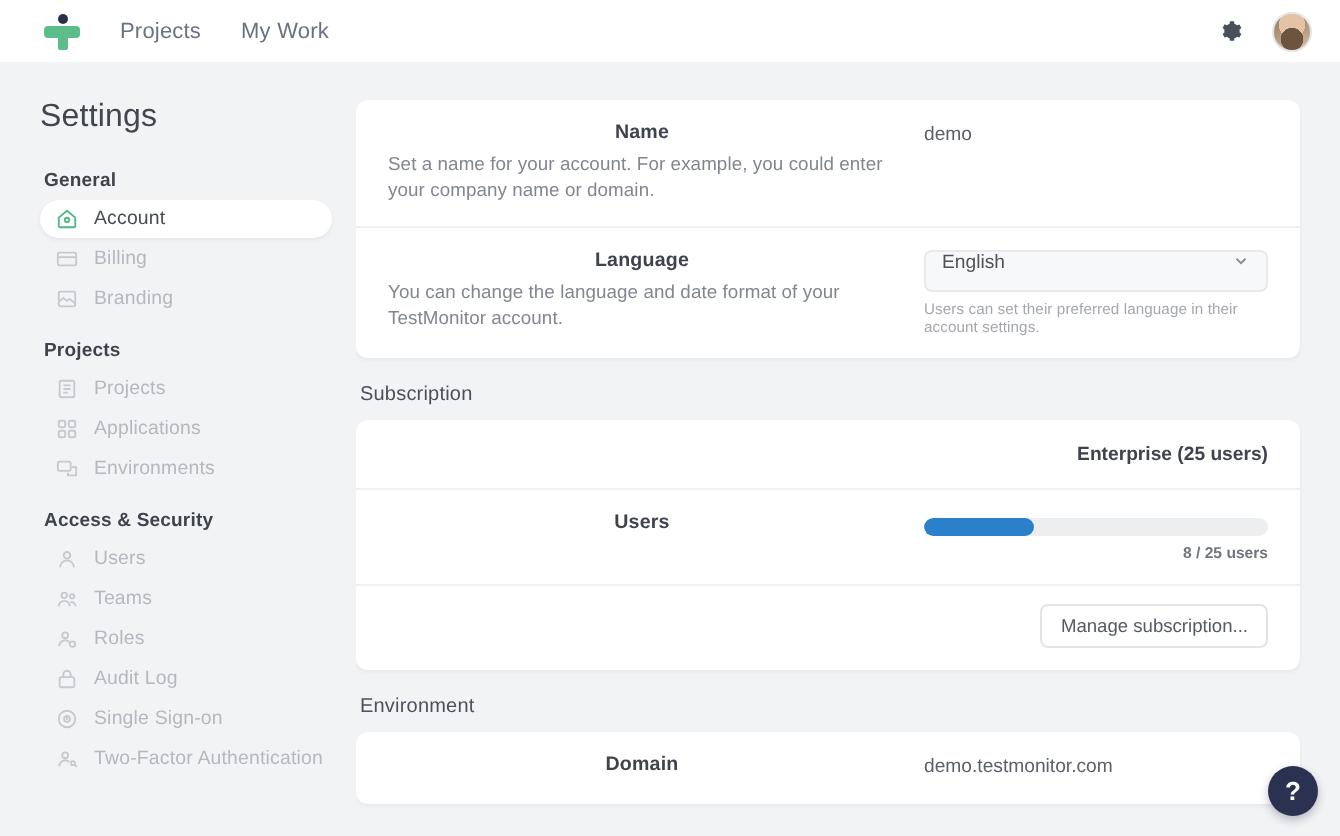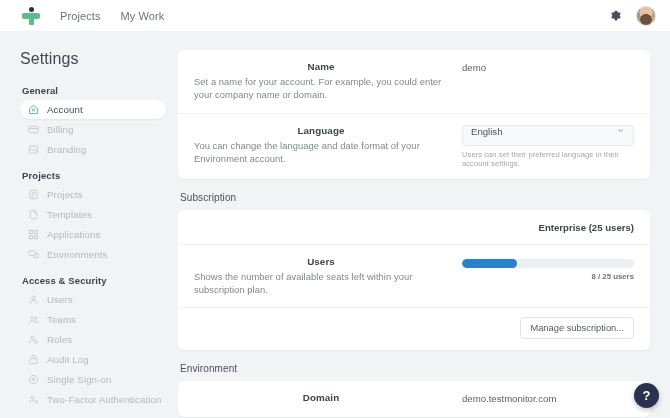--- a/index.html
+++ b/index.html
@@ -361,29 +361,20 @@
     <div class="nav-item">
       <span class="ico">
         <svg width="11" height="11" viewBox="0 0 24 24" fill="none" stroke="currentColor" stroke-width="2">
           <rect x="4" y="3" width="16" height="18" rx="2"></rect>
             <path d="M8 8h8M8 12h8M8 16h5"></path>
         </svg>
       </span>
       <span class="lbl">Projects</span>
     </div>
 
-    <div class="nav-item">
-      <span class="ico">
-        <svg width="11" height="11" viewBox="0 0 24 24" fill="none" stroke="currentColor" stroke-width="2">
-          <path d="M14 3H7a2 2 0 0 0-2 2v14a2 2 0 0 0 2 2h10a2 2 0 0 0 2-2V8z"></path>
-            <path d="M14 3v5h5"></path>
-        </svg>
-      </span>
-      <span class="lbl">Templates</span>
-    </div>
 
     <div class="nav-item">
       <span class="ico">
         <svg width="11" height="11" viewBox="0 0 24 24" fill="none" stroke="currentColor" stroke-width="2.2">
           <rect x="3" y="3" width="7" height="7" rx="1.5"></rect>
             <rect x="14" y="3" width="7" height="7" rx="1.5"></rect>
           <rect x="3" y="14" width="7" height="7" rx="1.5"></rect>
             <rect x="14" y="14" width="7" height="7" rx="1.5"></rect>
         </svg>
       </span>
@@ -480,21 +471,21 @@
           <div class="row-desc">Set a name for your account. For example, you could enter your company name or domain.</div>
         </div>
         <div class="row-right">
           <div class="row-value">demo</div>
         </div>
       </div>
 
       <div class="row">
         <div class="row-left">
           <div class="row-title">Language</div>
-          <div class="row-desc">You can change the language and date format of your Environment account.</div>
+          <div class="row-desc">You can change the language and date format of your TestMonitor account.</div>
         </div>
         <div class="row-right">
           <div class="select">
             <span>English</span>
             <span class="chev">
               <svg width="9" height="9" viewBox="0 0 24 24" fill="none" stroke="currentColor" stroke-width="2.4">
                 <path d="M6 9l6 6 6-6"></path>
               </svg>
             </span>
           </div>
@@ -510,21 +501,20 @@
 
       <div class="row">
         <div class="row-right">
           <div class="row-value strong">Enterprise (25 users)</div>
         </div>
       </div>
 
       <div class="row">
         <div class="row-left">
           <div class="row-title">Users</div>
-          <div class="row-desc">Shows the number of available seats left within your subscription plan.</div>
         </div>
         <div class="row-right progress-wrap">
           <div class="progress">
             <div class="fill" id="seats-fill" style="width: 32%;"></div>
           </div>
           <div class="progress-label">
             <b>8 / 25 users</b>
           </div>
         </div>
       </div>

